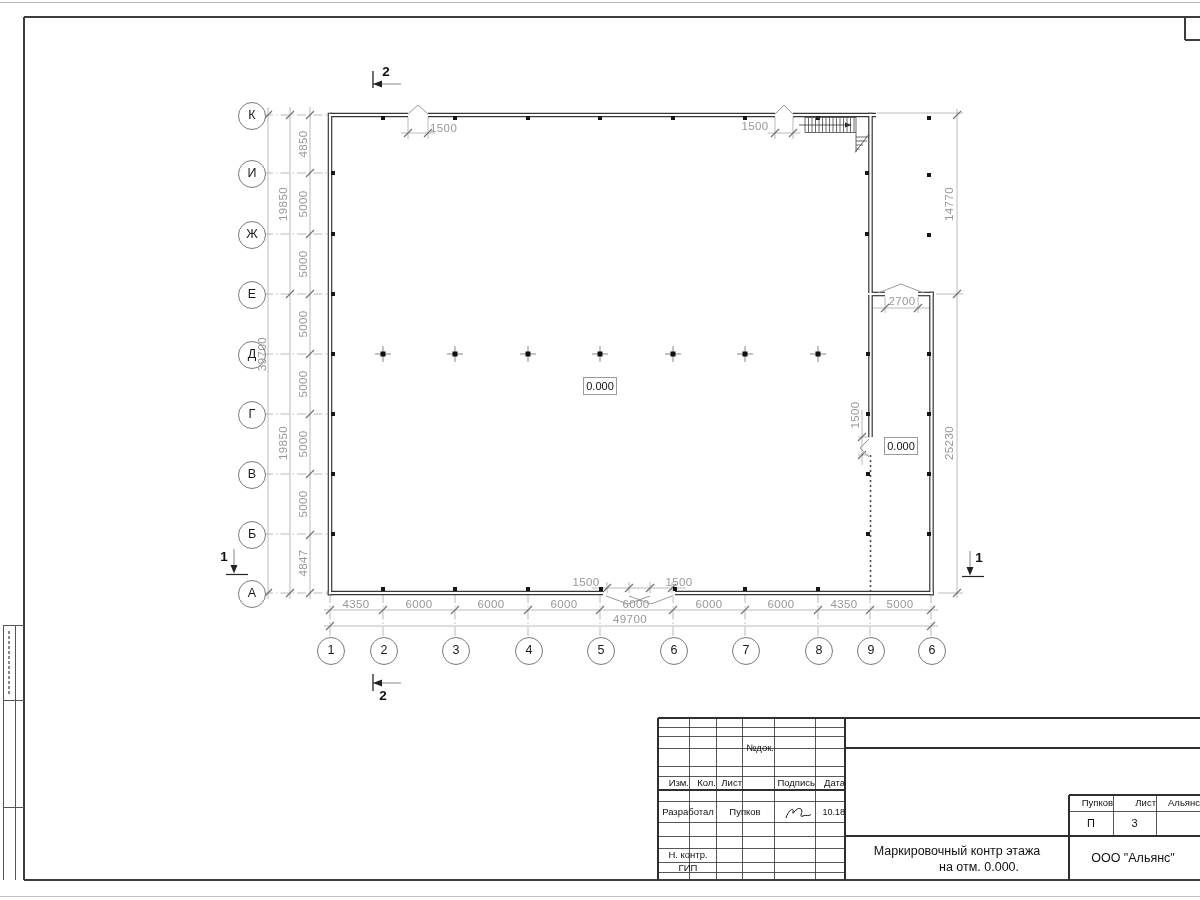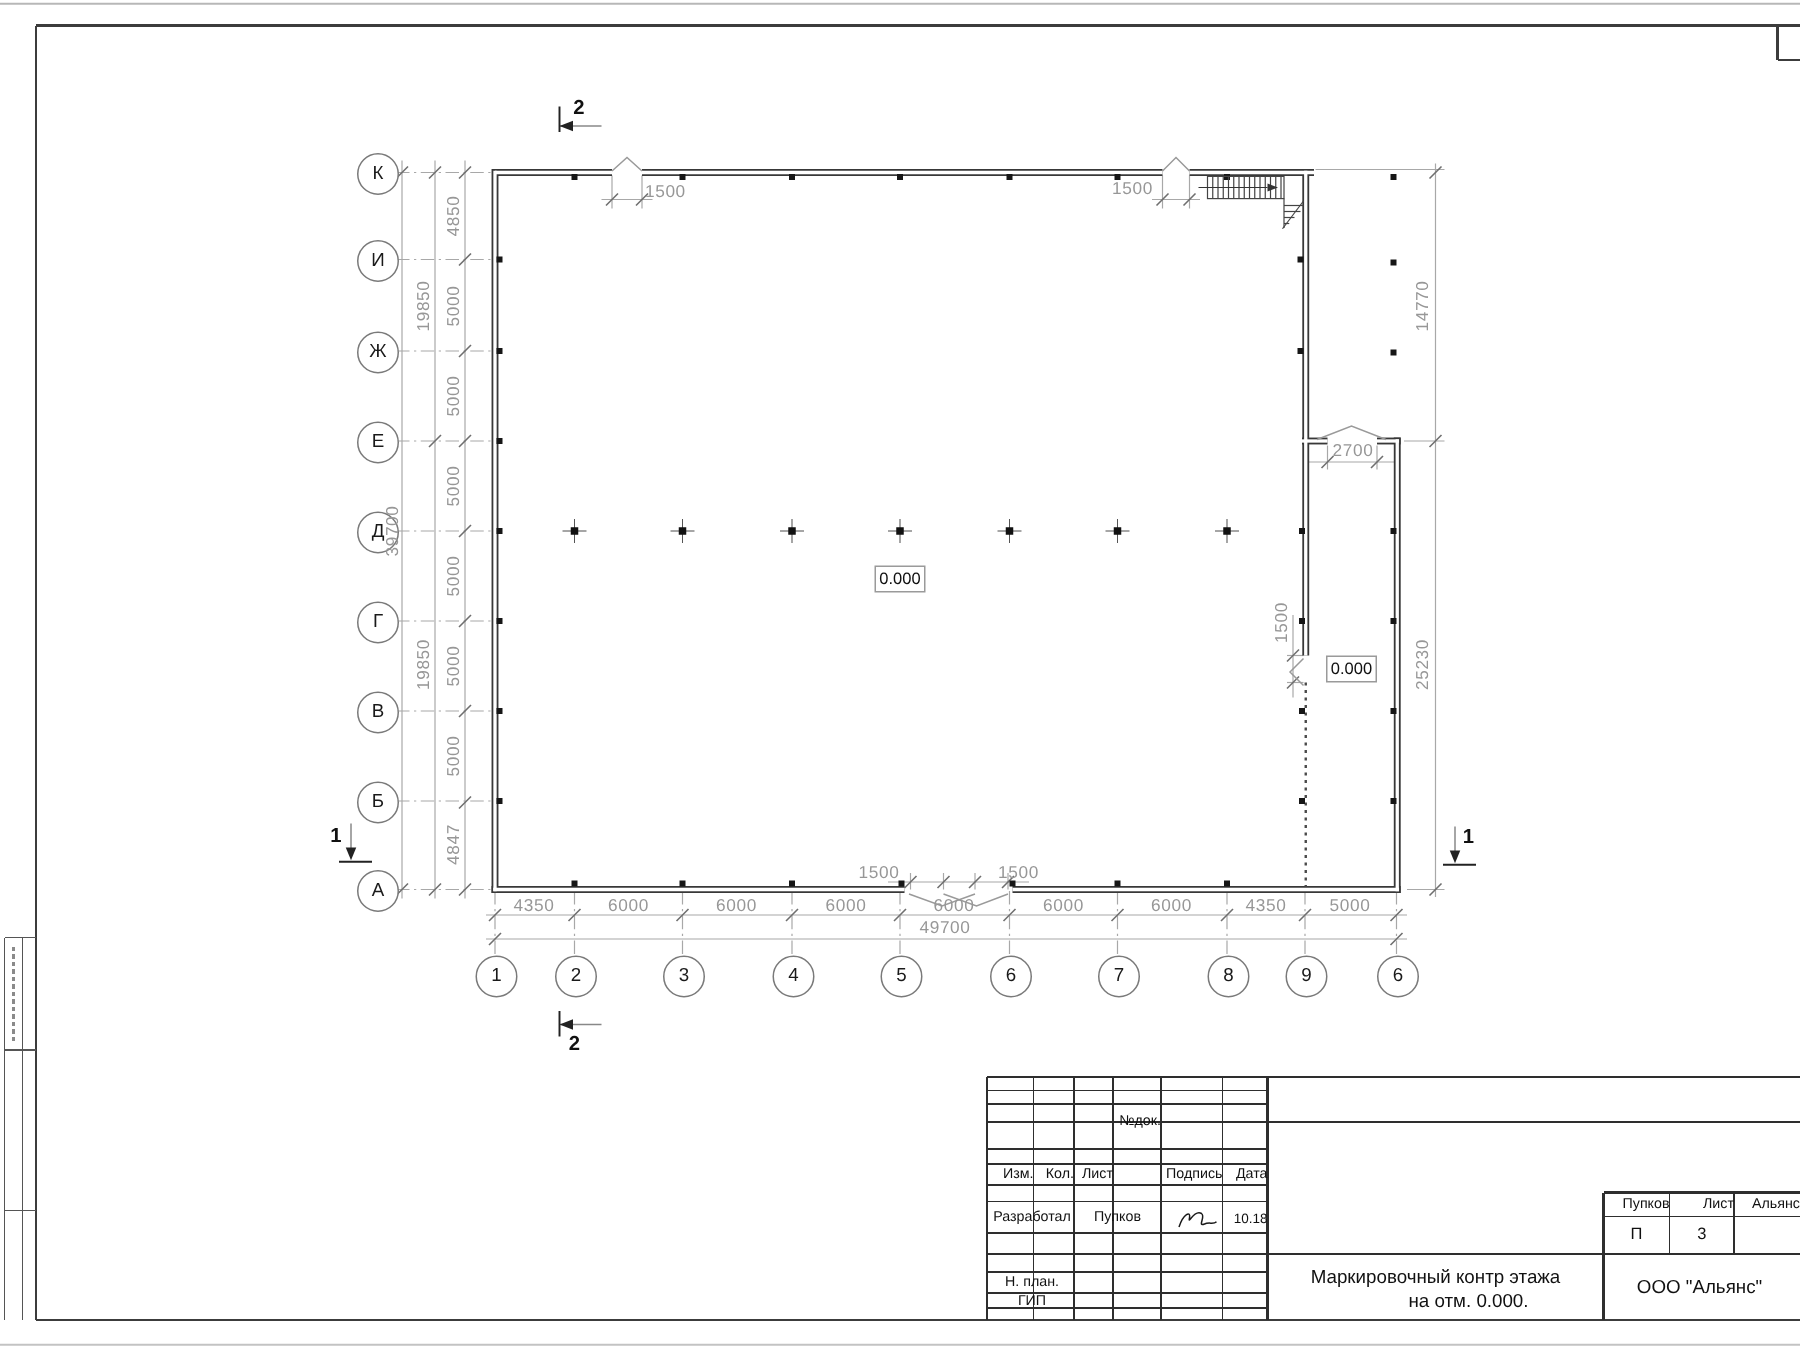--- a/index.html
+++ b/index.html
@@ -382,21 +382,21 @@
 
 <div class="tb tbc" style="left:658px;top:777px;width:31px">Изм.</div>
 <div class="tb tbc" style="left:689px;top:777px;width:27px">Кол.</div>
 <div class="tb tbc" style="left:716px;top:777px;width:26px">Лист</div>
 <div class="tb tbc" style="left:742px;top:742px;width:32px">№док.</div>
 <div class="tb tbc" style="left:774px;top:777px;width:41px">Подпись</div>
 <div class="tb tbc" style="left:815px;top:777px;width:30px">Дата</div>
 <div class="tb tbl" style="left:660px;top:806px;width:56px">Разработал</div>
 <div class="tb tbl" style="left:720px;top:806px;width:50px">Пупков</div>
 <div class="tb tbc" style="left:815px;top:806px;width:30px;font-size:9px">10.18</div>
-<div class="tb tbl" style="left:660px;top:849px;width:56px">Н. план.</div>
+<div class="tb tbl" style="left:660px;top:849px;width:56px">Н. контр.</div>
 <div class="tb tbl" style="left:660px;top:862px;width:56px">ГИП</div>
 <div class="tb tbc" style="left:1069px;top:797px;width:44px">Пупков</div>
 <div class="tb tbc" style="left:1113px;top:797px;width:43px">Лист</div>
 <div class="tb tbc" style="left:1156px;top:797px;width:44px">Альянс</div>
 <div class="tbbig" style="left:1069px;top:816px;width:44px;font-size:11px">П</div>
 <div class="tbbig" style="left:1113px;top:816px;width:43px;font-size:11px">3</div>
 <div class="tbbig" style="left:847px;top:844px;width:220px">Маркировочный контр этажа</div>
 <div class="tbbig" style="left:847px;top:860px;width:264px">на отм. 0.000.</div>
 <div class="tbbig" style="left:1069px;top:851px;width:128px">ООО "Альянс"</div>
 

